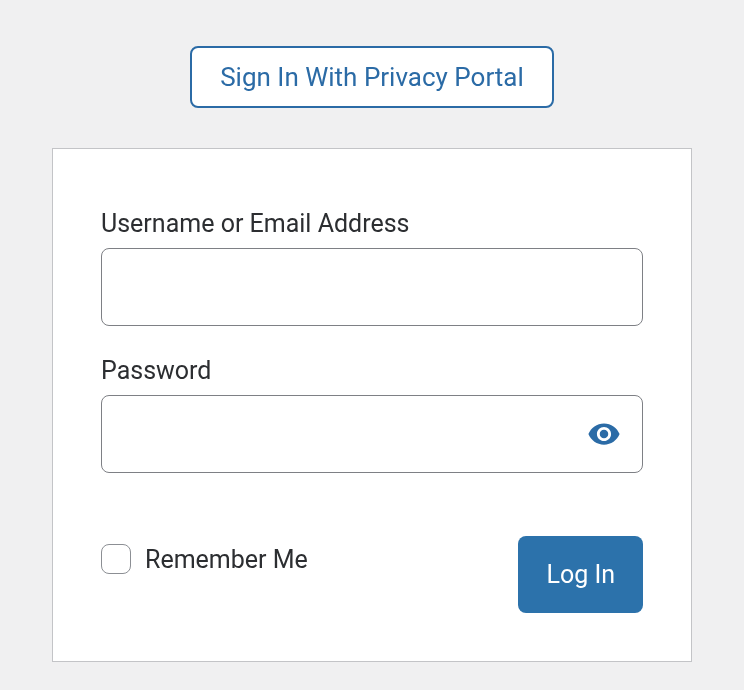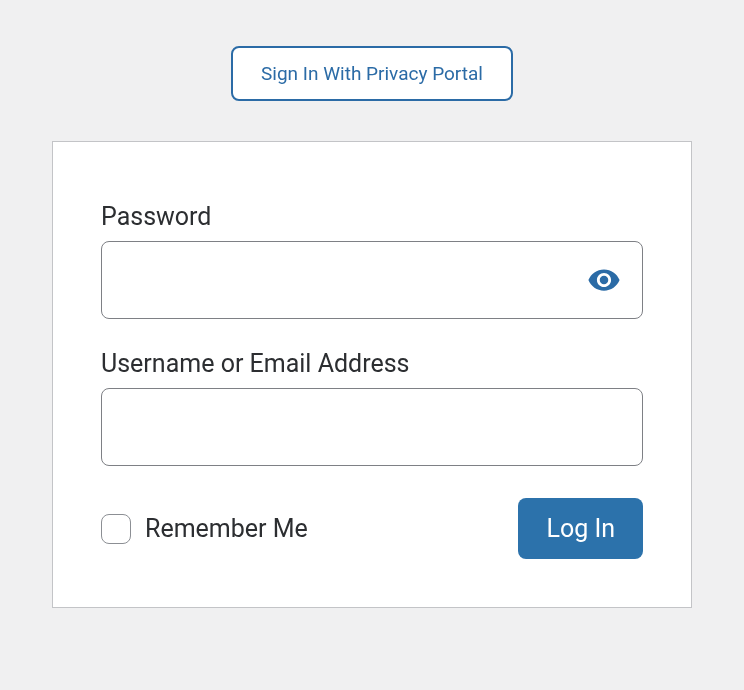--- a/index.html
+++ b/index.html
@@ -19,21 +19,21 @@
     }
     .sso-wrapper {
       margin-top: 46px;
       margin-bottom: 40px;
     }
     .sso-button {
       background: #ffffff;
       border: 2px solid #2b6ba6;
       border-radius: 8px;
       color: #2b6ba6;
-      font-size: 19px;
+      font-size: 26px;
       font-weight: 400;
       padding: 14px 28px;
       cursor: pointer;
       font-family: inherit;
     }
     .login-card {
       background: #ffffff;
       border: 1px solid #c3c4c7;
       width: 640px;
       padding: 60px 48px 48px 48px;
@@ -104,52 +104,53 @@
       font-size: 25px;
       color: #2c2e31;
       font-weight: 400;
     }
     .login-button {
       background: #2c72ab;
       color: #ffffff;
       border: none;
       border-radius: 8px;
       font-size: 25px;
-      padding: 16px 28px;
+      padding: 24px 28px;
       cursor: pointer;
       font-family: inherit;
       font-weight: 400;
+      margin-top: 31px;
     }
   </style>
 </head>
 <body>
 
 <div class="sso-wrapper">
   <button class="sso-button">Sign In With Privacy Portal</button>
 </div>
 
 <div class="login-card">
+
+  <div class="field-group">
+    <label class="field-label">Username or Email Address</label>
+    <input type="text" class="text-input" value="" style="">
+  </div>
 
   <div class="field-group">
     <label class="field-label">Password</label>
     <div class="password-wrapper">
       <input type="password" class="text-input" value="" style="">
       <button class="eye-button">
         <svg viewBox="0 0 24 24">
           <path d="M12 4.5C7 4.5 2.73 7.61 1 12c1.73 4.39 6 7.5 11 7.5s9.27-3.11 11-7.5c-1.73-4.39-6-7.5-11-7.5zM12 17c-2.76 0-5-2.24-5-5s2.24-5 5-5 5 2.24 5 5-2.24 5-5 5zm0-8c-1.66 0-3 1.34-3 3s1.34 3 3 3 3-1.34 3-3-1.34-3-3-3z"></path>
         </svg>
       </button>
     </div>
   </div>
 
-  <div class="field-group">
-    <label class="field-label">Username or Email Address</label>
-    <input type="text" class="text-input" value="" style="">
-  </div>
-
   <div class="bottom-row">
     <div class="remember-wrap">
       <input type="checkbox" class="checkbox" style="">
       <label class="remember-label">Remember Me</label>
     </div>
     <button class="login-button">Log In</button>
   </div>
 
 </div>
 

